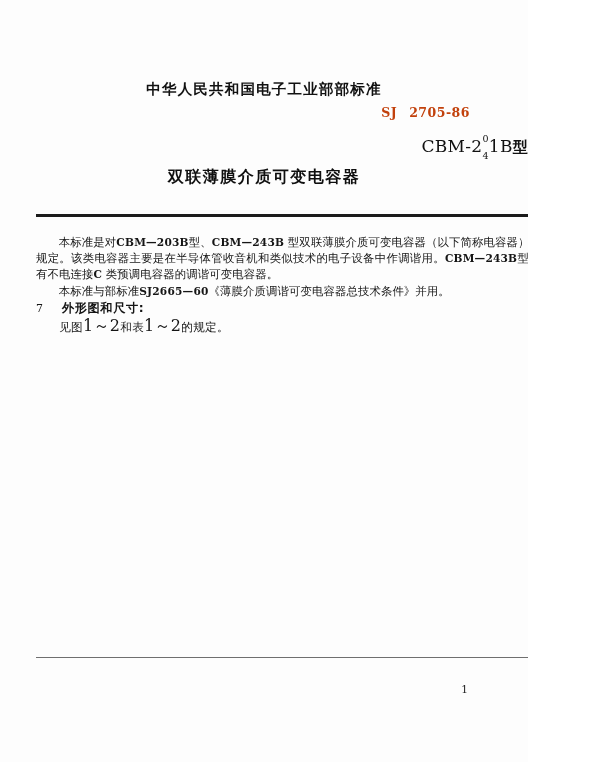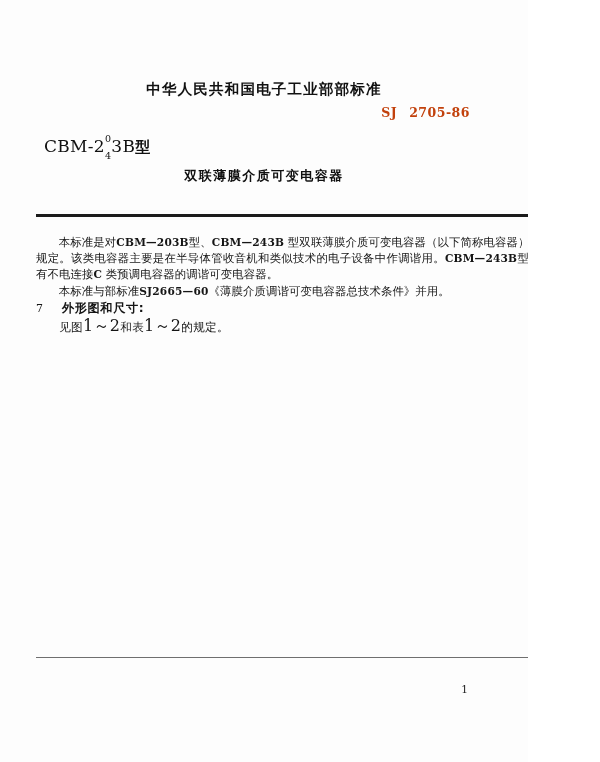--- a/index.html
+++ b/index.html
@@ -42,26 +42,25 @@
   .std-number .sj-prefix {
     margin-right: 12px;
   }
 
   
   .title-model {
     position: absolute;
     left: 0;
     right: 0;
     top: 136px;
-    text-align: left;
+    text-align: right;
     font-family: "DejaVu Serif", "Liberation Serif", serif;
     font-size: 17px;
     color: #111;
     letter-spacing: 0.3px;
-    margin-left: 44px;
   }
   .stack {
     display: inline-flex;
     flex-direction: column;
     align-items: center;
     justify-content: center;
     vertical-align: middle;
     line-height: 1;
     font-size: 9.5px;
     margin: 0 0px;
@@ -74,21 +73,21 @@
     font-family: "DejaVu Sans", "Liberation Sans", sans-serif;
     font-weight: bold;
     font-size: 15px;
   }
   .title-main {
     position: absolute;
     left: 0;
     right: 0;
     top: 167px;
     text-align: center;
-    font-size: 13px;
+    font-size: 16px;
     font-weight: bold;
     letter-spacing: 1.5px;
     color: #0f0f0f;
   }
 
   
   .rule-thick {
     position: absolute;
     left: 36px;
     width: 528px;
@@ -194,21 +193,21 @@
   <div class="header-org">中华人民共和国电子工业部部标准</div>
 
   <div class="std-number">
     <span class="sj-prefix">SJ</span><span>2705-86</span>
   </div>
 
   <div class="title-model">
     <span>CBM-2</span><span class="stack">
         <span class="top">0</span>
         <span class="bot">4</span>
-      </span><span>3B</span><span class="cn-suffix">型</span>
+      </span><span>1B</span><span class="cn-suffix">型</span>
   </div>
 
   <div class="title-main">双联薄膜介质可变电容器</div>
 
   <div class="rule-thick"></div>
 
   <div class="body">
 
     <p class="para"><span>本标准是对</span><span class="lat">CBM—203B</span><span>型、</span><span class="lat">CBM—243B</span><span> 型双联薄膜介质可变电容器（以下简称电容器）的技术规定。该类电容器主要是在半导体管收音机和类似技术的电子设备中作调谐用。</span><span class="lat">CBM—243B</span><span>型属于带有不电连接</span><span class="lat">C</span><span> 类预调电容器的调谐可变电容器。</span></p>
 

